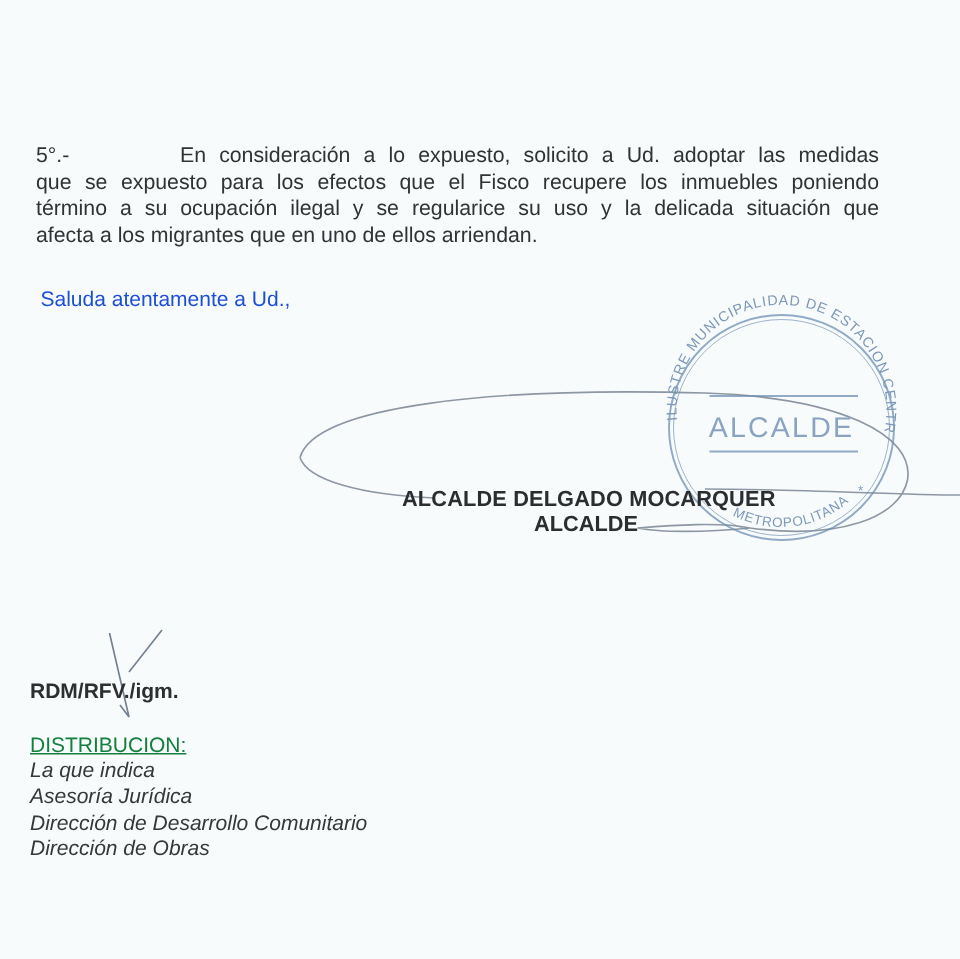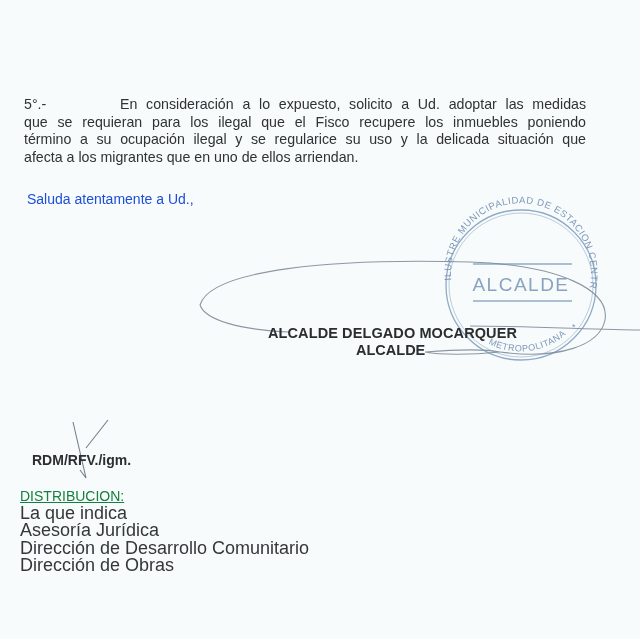--- a/index.html
+++ b/index.html
@@ -20,36 +20,36 @@
     .para .line.last { text-align-last:left; }
     .closing { position:absolute; left:27px; top:191px; font-size:14px; color:#1d4ed8; }
     .sig-name {
       position:absolute; left:268px; top:325px; font-size:14.5px; font-weight:bold; color:#2b2d2f;
       letter-spacing:0.1px;
     }
     .sig-title {
       position:absolute; left:356px; top:342px; font-size:14.5px; font-weight:bold; color:#2b2d2f;
     }
     .initials {
-      position:absolute; left:20px; top:452px; font-size:14px; font-weight:bold; color:#2c2e30;margin-left:12px;
+      position:absolute; left:20px; top:452px; font-size:14px; font-weight:bold; color:#2c2e30;
     }
     .dist-title {
       position:absolute; left:20px; top:488px; font-size:14px; color:#15803d; text-decoration:underline;
     }
-    .dist-list { position:absolute; left:20px; top:505px; font-size:18px; line-height:17.3px; color:#353739; margin:0; padding:0; list-style:none; }
+    .dist-list { position:absolute; left:20px; top:505px; font-size:14px; line-height:17.3px; color:#353739; margin:0; padding:0; list-style:none;font-style:italic; }
     svg.overlay { position:absolute; left:0; top:0; pointer-events:none; }
   </style>
 </head>
 <body>
 
 <div class="page">
 
   <div class="para">
     <span class="line"><span class="num">5°.-</span><span>En consideración a lo expuesto, solicito a Ud. adoptar las medidas</span></span>
-    <span class="line">que se requieran para los ilegal que el Fisco recupere los inmuebles poniendo</span>
+    <span class="line">que se expuesto para los efectos que el Fisco recupere los inmuebles poniendo</span>
     <span class="line">término a su ocupación ilegal y se regularice su uso y la delicada situación que</span>
     <span class="line last">afecta a los migrantes que en uno de ellos arriendan.</span>
   </div>
 
   <div class="closing">Saluda atentamente a Ud.,</div>
 
   <svg class="overlay" width="640" height="639" viewBox="0 0 640 639">
     <defs>
       <path id="ringTop" d="M 452 285 A 70 70 0 1 1 590 285"></path>
       <path id="ringBottom" d="M 470 330 A 70 70 0 0 0 580 318"></path>

